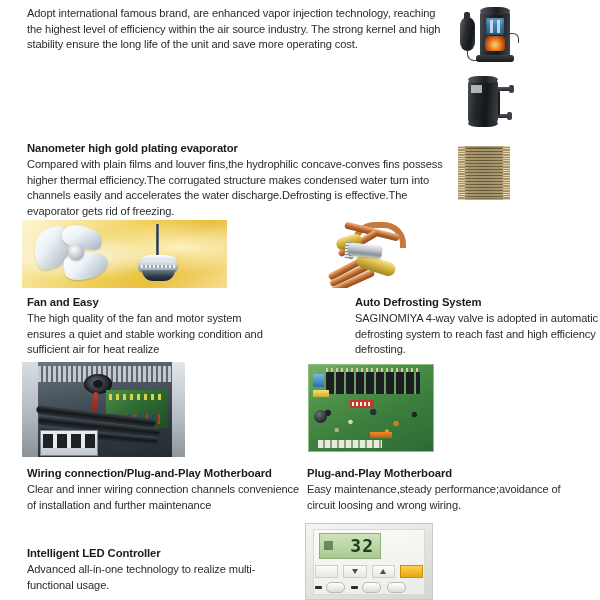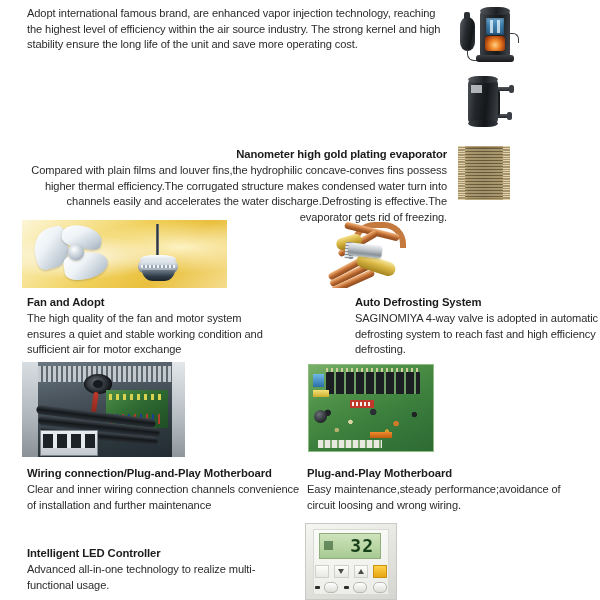--- a/index.html
+++ b/index.html
@@ -35,21 +35,21 @@
   .body {
     font-size: 11.1px;
     line-height: 15.6px;
     color: #2b2b2b;
     margin: 0;
     letter-spacing: -0.1px;
   }
 
   .b-compressor { left: 27px;  top: 6px;   width: 420px; }
   .b-coil       { left: 27px;  top: 74px;  width: 405px; }
-  .b-nano       { left: 27px;  top: 147px; width: 420px; text-align: right; }
+  .b-nano       { left: 27px;  top: 141px; width: 420px; }
   .b-fan        { left: 27px;  top: 295px; width: 255px; }
   .b-defrost    { left: 307px; top: 295px; width: 275px; margin-left: 48px; }
   .b-wiring     { left: 27px;  top: 466px; width: 275px; }
   .b-pnp        { left: 307px; top: 466px; width: 275px; }
   .b-led        { left: 27px;  top: 546px; width: 260px; }
 
   
   .img { position: absolute; overflow: hidden; }
 
   
@@ -382,21 +382,21 @@
     position: absolute; left: 62px; bottom: 14px; width: 22px; height: 6px;
     background: linear-gradient(180deg,#ef8b2c,#c05d10);
   }
   .pcb-cap {
     position: absolute; left: 6px; top: 46px; width: 13px; height: 13px;
     border-radius: 50%;
     background: radial-gradient(circle at 38% 34%,#6a7077,#22262a 70%);
   }
 
   
-  .led { left: 305px; top: 523px; width: 92px; height: 77px; }
+  .led { left: 305px; top: 523px; width: 128px; height: 77px; }
   .led-shell {
     position: absolute; inset: 0;
     background: linear-gradient(160deg,#f5f5f2 0%,#e6e6e1 45%,#d5d6d1 100%);
     border: 1px solid #c9cac5;
   }
   .led-inner {
     position: absolute; left: 8px; top: 6px; right: 8px; bottom: 5px;
     background: linear-gradient(170deg,#fbfbf9,#ebebe7);
     border: 1px solid #d9dad5;
   }
@@ -515,22 +515,22 @@
     <div class="v-tube v-t3"></div>
     <div class="v-tube v-t4"></div>
     <div class="v-tube v-t5"></div>
     <div class="v-brass1"></div>
     <div class="v-brass2"></div>
     <div class="v-coil"></div>
     <div class="v-steel"></div>
   </div>
 
   <div class="block b-fan">
-    <p class="heading">Fan and Adopt</p>
-    <p class="body">The high quality of the fan and motor system ensures a quiet and stable working condition and sufficient air for motor exchange</p>
+    <p class="heading">Fan and Easy</p>
+    <p class="body">The high quality of the fan and motor system ensures a quiet and stable working condition and sufficient air for heat realize</p>
   </div>
 
   <div class="block b-defrost">
     <p class="heading">Auto Defrosting System</p>
     <p class="body">SAGINOMIYA 4-way valve is adopted in automatic defrosting system to reach fast and high efficiency defrosting.</p>
   </div>
 
   <div class="img wiring">
     <div class="w-bg"></div>
     <div class="w-panel-l"></div>

